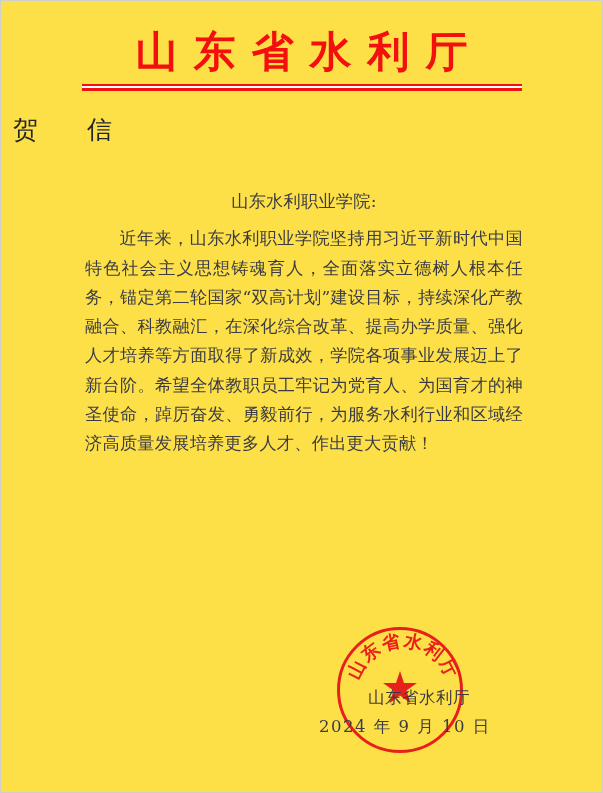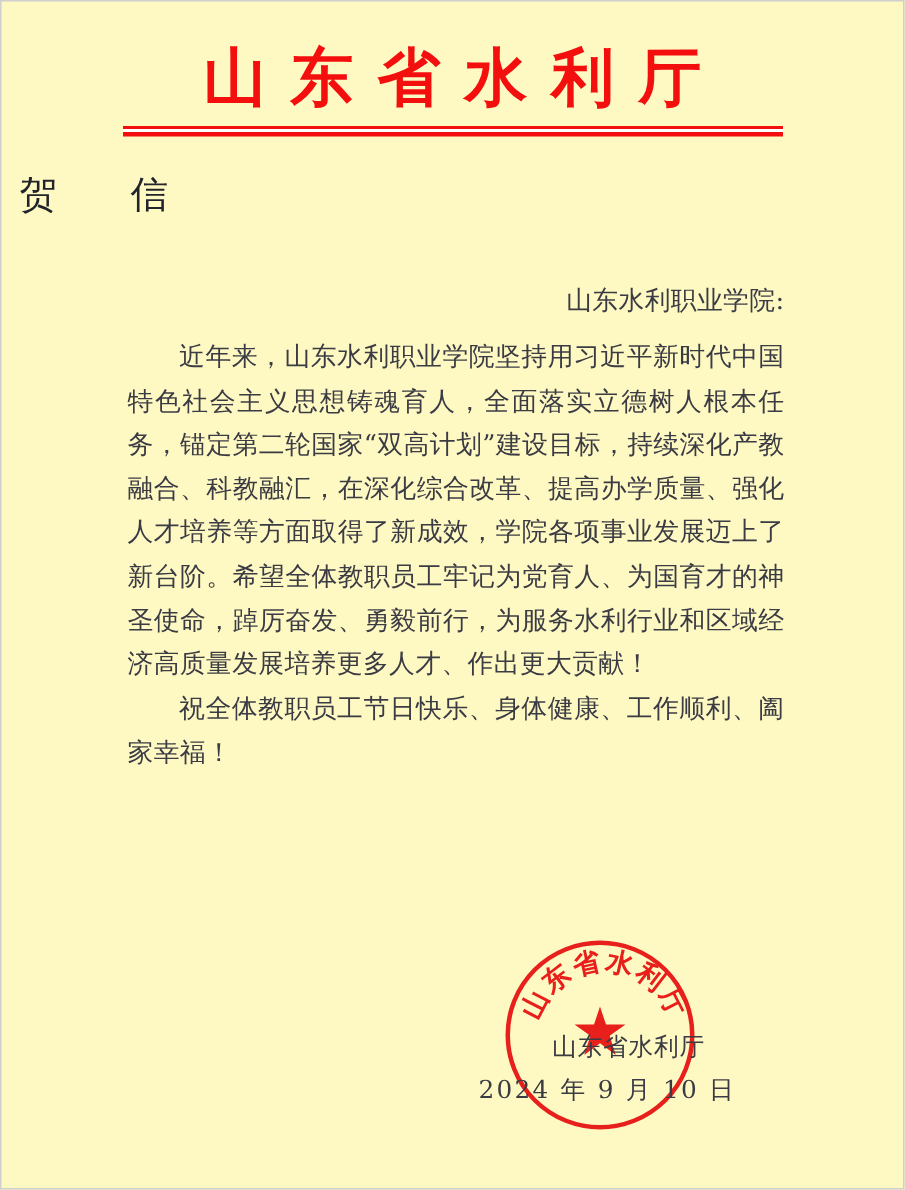--- a/index.html
+++ b/index.html
@@ -6,21 +6,21 @@
   html, body {
     margin: 0;
     padding: 0;
     background: #d8d8d8;
   }
   .page {
     position: relative;
     width: 603px;
     height: 793px;
     margin: 0;
-    background: #fef9c3;
+    background: #fde047;
     border: 1px solid #cfcfcf;
     box-sizing: border-box;
     overflow: hidden;
     font-family: "DejaVu Serif", "Liberation Serif", serif;
   }
 
   
   .letterhead {
     position: absolute;
     top: 26px;
@@ -79,21 +79,21 @@
     width: 438px;
     color: #3b3b44;
     font-size: 17.2px;
     line-height: 29.3px;
     letter-spacing: 0.25px;
     text-align: justify;
     text-justify: inter-character;
   }
   .salutation {
     margin: 0 0 8px 0;
-    text-align: right;
+    text-align: center;
   }
   .para {
     margin: 0 0 0 0;
     text-indent: 2em;
     text-align: justify;
     text-justify: inter-character;
   }
   .para + .para {
     margin-top: 0;
   }
@@ -180,21 +180,20 @@
       <div class="rule-gap"></div>
       <div class="rule-thick"></div>
     </div>
   </div>
 
   <div class="doc-title">贺　信</div>
 
   <div class="body-block">
     <p class="salutation">山东水利职业学院:</p>
     <p class="para">近年来，山东水利职业学院坚持用习近平新时代中国特色社会主义思想铸魂育人，全面落实立德树人根本任务，锚定第二轮国家“双高计划”建设目标，持续深化产教融合、科教融汇，在深化综合改革、提高办学质量、强化人才培养等方面取得了新成效，学院各项事业发展迈上了新台阶。希望全体教职员工牢记为党育人、为国育才的神圣使命，踔厉奋发、勇毅前行，为服务水利行业和区域经济高质量发展培养更多人才、作出更大贡献！</p>
-    <p class="para para-last">祝全体教职员工节日快乐、身体健康、工作顺利、阖家幸福！</p>
   </div>
 
   <div class="sign-block">
 
     <div class="seal">
       <svg class="seal-arc" viewBox="0 0 126 126">
         <defs>
           <path id="sealArcPath" d="M 17,63 A 46,46 0 0 1 109,63"></path>
         </defs>
         <text>

